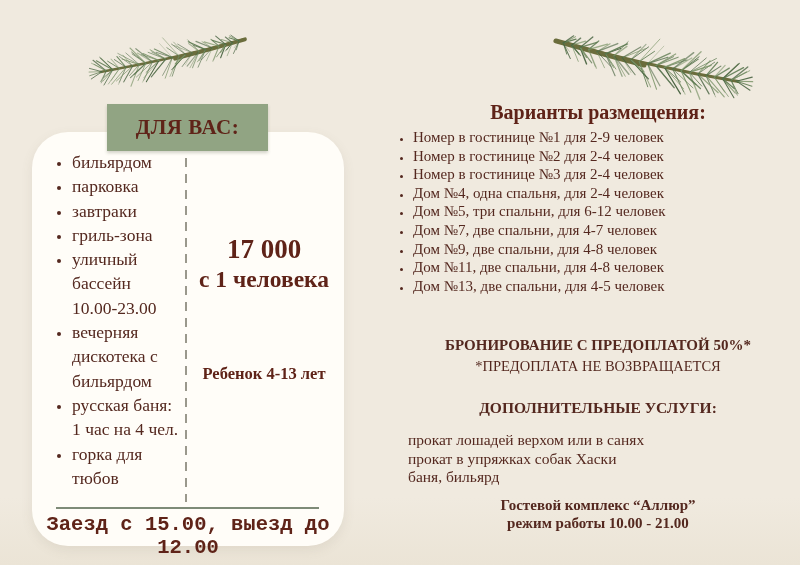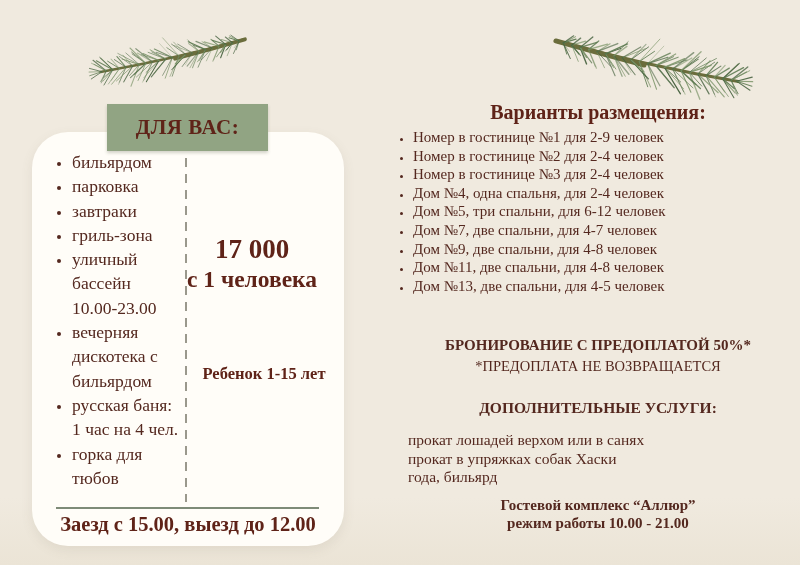--- a/index.html
+++ b/index.html
@@ -37,26 +37,26 @@
   ul.included{
     position:absolute; left:14px; top:18px; width:160px; margin:0; padding:0 0 0 26px;
     font-size:17.5px; line-height:24.3px;
   }
   ul.included li{white-space:pre-line;}
   ul.included li::marker{color:var(--text); font-size:.8em;}
   .divider{
     position:absolute; left:153px; top:26px; width:2px; height:344px;
     background:repeating-linear-gradient(to bottom,var(--divider) 0 9px,transparent 9px 16px);
   }
-  .price{position:absolute; left:144px; top:102px; width:152px; text-align:center; color:var(--heading); font-weight:700;}
+  .price{position:absolute; left:156px; top:102px; width:152px; text-align:center; color:var(--heading); font-weight:700;}
   .price .amount{font-size:27px; line-height:31px;}
   .price .dur,.price .per{font-size:23.5px; line-height:29px;}
   .child{position:absolute; left:156px; top:230px; width:152px; text-align:center; font-weight:700; font-size:16.5px; line-height:23px; color:var(--heading);}
   .card-rule{position:absolute; left:24px; top:375px; width:263px; border-top:2px solid var(--rule); opacity:.8;}
-  .checkin{position:absolute; left:0; top:381px; width:100%; text-align:center; font-size:20.5px; font-weight:700; color:var(--heading);}
+  .checkin{position:absolute; left:0; top:381px; width:100%; text-align:center; font-size:20.5px; font-weight:700; color:var(--heading);font-family:Liberation Mono, monospace;}
 
   .right{position:absolute; left:385px; top:0; width:426px;}
   .acc-title{position:absolute; top:101px; width:100%; text-align:center; font-size:20px; font-weight:700; color:var(--heading);}
   ul.options{position:absolute; top:128px; left:8px; margin:0; padding:0 0 0 20px; font-size:15px; line-height:18.6px;}
   ul.options li::marker{color:var(--text); font-size:.75em;}
   .booking1{position:absolute; top:337px; width:100%; text-align:center; font-size:15px; font-weight:700;}
   .booking2{position:absolute; top:358px; width:100%; text-align:center; font-size:14.5px;}
   .extras-title{position:absolute; top:399px; width:100%; text-align:center; font-size:15.5px; font-weight:700;}
   ul.extras{position:absolute; top:419px; left:11px; margin:12px; padding:0; list-style:none; font-size:15.5px; line-height:18.5px;}
   .venue1{position:absolute; top:497px; width:100%; text-align:center; font-size:15px; font-weight:700;}
@@ -310,21 +310,21 @@
     </ul>
 
     <div class="divider"></div>
 
     <div class="price">
       <div class="amount">17 000</div>
       <div class="per">с 1 человека</div>
     </div>
 
     <div class="child">
-      <div>Ребенок 1-15 лет</div>
+      <div>Ребенок 4-13 лет</div>
     </div>
 
     <div class="card-rule"></div>
     <div class="checkin">Заезд с 15.00, выезд до 12.00</div>
   </div>
 
   <div class="right">
     <div class="acc-title">Варианты размещения:</div>
 
     <ul class="options">
@@ -339,20 +339,20 @@
       <li>Дом №13, две спальни, для 4-5 человек</li>
     </ul>
 
     <div class="booking1">БРОНИРОВАНИЕ С ПРЕДОПЛАТОЙ 50%*</div>
     <div class="booking2">*ПРЕДОПЛАТА НЕ ВОЗВРАЩАЕТСЯ</div>
 
     <div class="extras-title">ДОПОЛНИТЕЛЬНЫЕ УСЛУГИ:</div>
     <ul class="extras">
       <li>прокат лошадей верхом или в санях</li>
       <li>прокат в упряжках собак Хаски</li>
-      <li>года, бильярд</li>
+      <li>баня, бильярд</li>
     </ul>
 
     <div class="venue1">Гостевой комплекс “Аллюр”</div>
     <div class="venue2">режим работы 10.00 - 21.00</div>
   </div>
 
 </div>
 
 </body></html>

